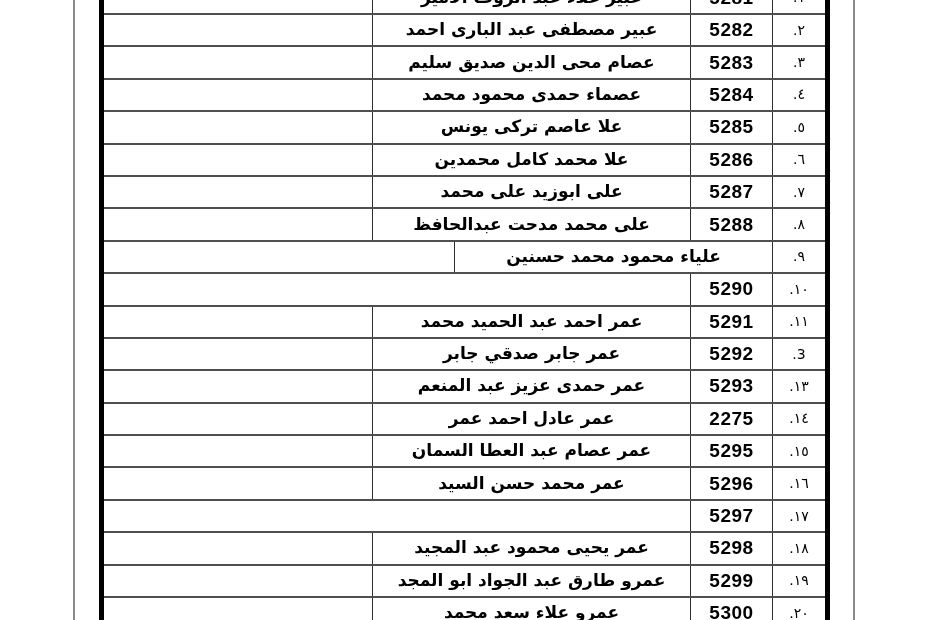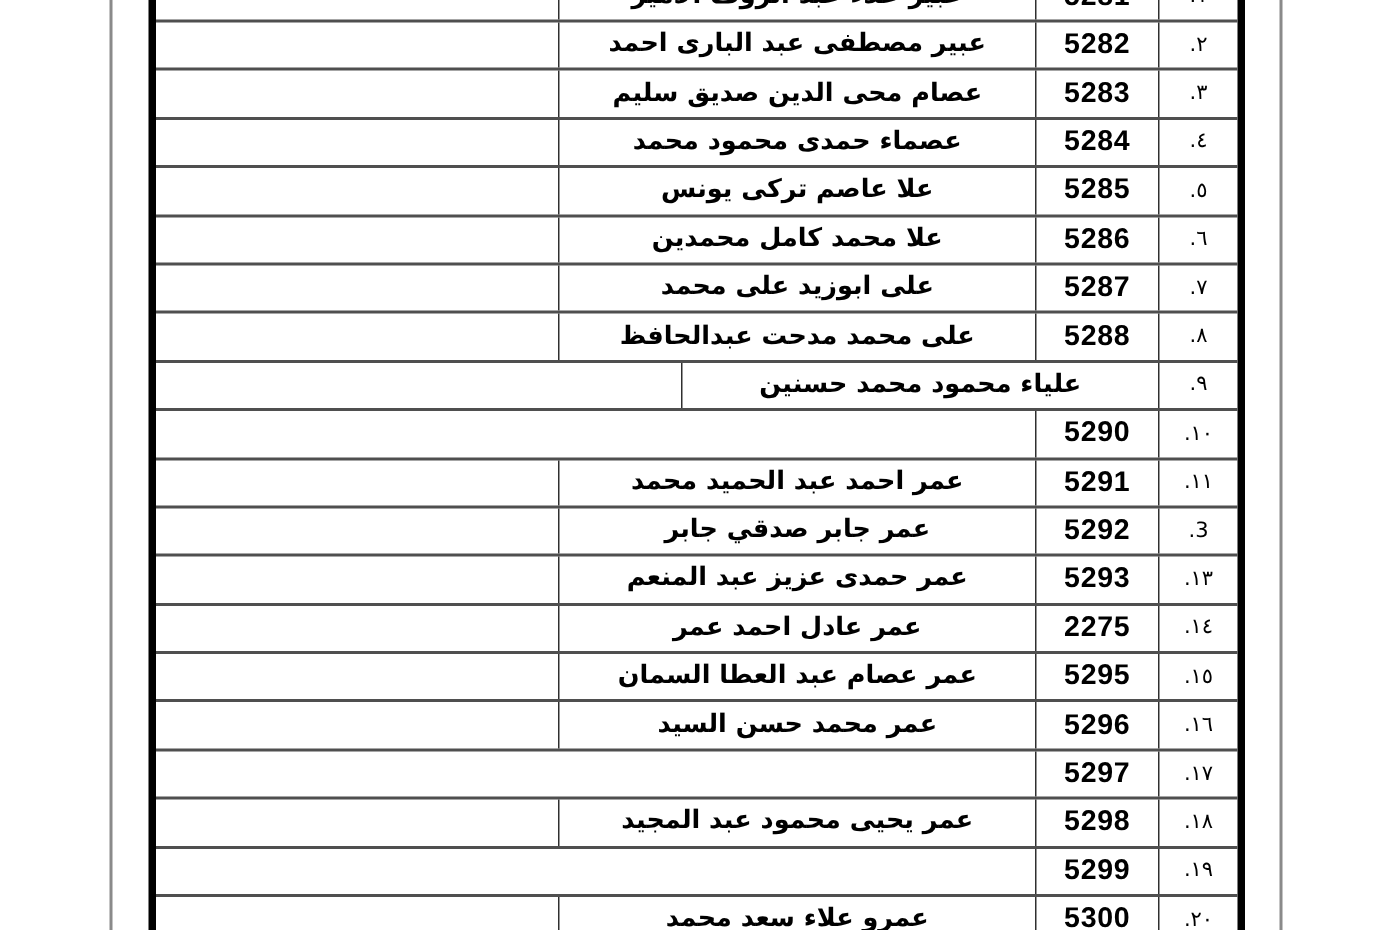--- a/index.html
+++ b/index.html
@@ -175,20 +175,21 @@
         </div>
         <div class="row">
           <div class="cell serial">١٨.</div>
           <div class="cell id">5298</div>
           <div class="cell name">عمر يحيى محمود عبد المجيد</div>
           <div class="cell blank"></div>
         </div>
         <div class="row">
           <div class="cell serial">١٩.</div>
           <div class="cell id">5299</div>
+          <div class="cell name">عمرو طارق عبد الجواد ابو المجد</div>
           <div class="cell blank"></div>
         </div>
         <div class="row">
           <div class="cell serial">٢٠.</div>
           <div class="cell id">5300</div>
           <div class="cell name">عمرو علاء سعد محمد</div>
           <div class="cell blank"></div>
         </div>
       </div>
   </div>

